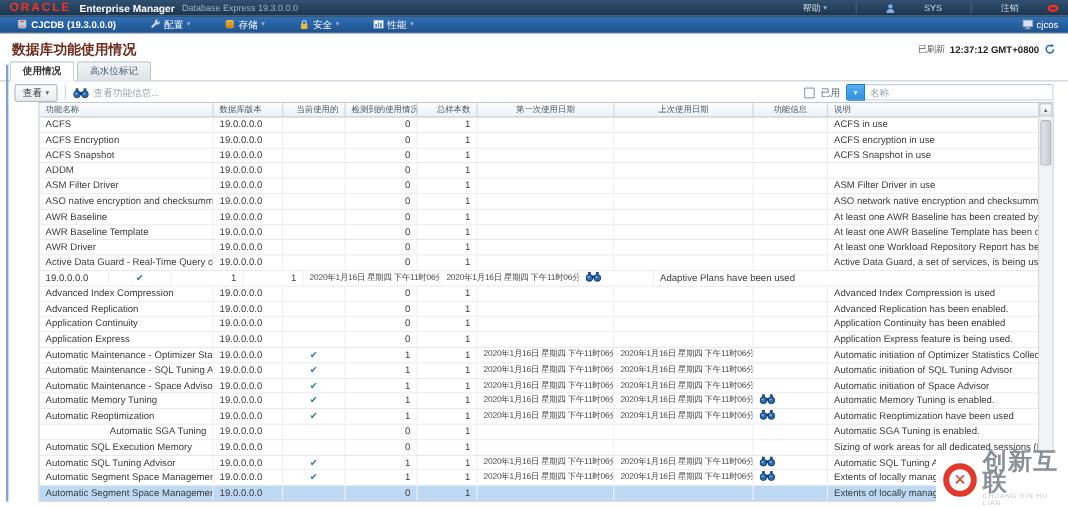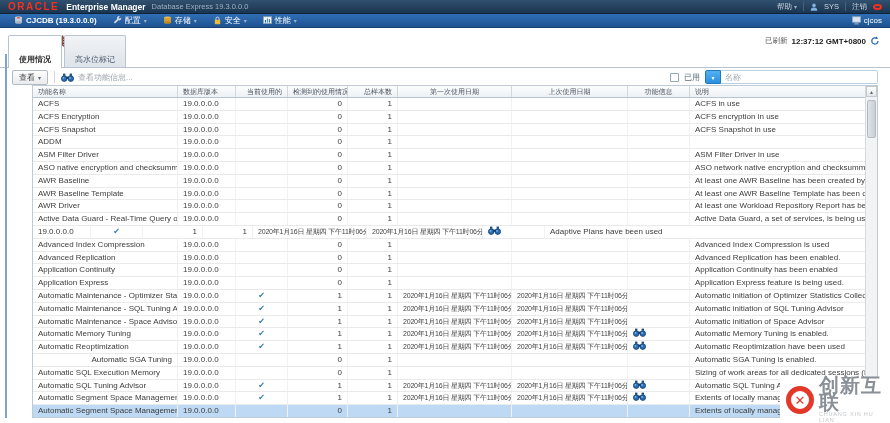--- a/index.html
+++ b/index.html
@@ -6,41 +6,41 @@
   html,body { width:890px; height:423px; overflow:hidden; background:#fff;
     font-family:"Liberation Sans","DejaVu Sans",sans-serif; }
   .page { position:relative; width:890px; height:423px; background:#fff; }
 
   
   .topbar { height:14px; background:linear-gradient(#31506f,#1a3550); border-bottom:1px solid #0f2438;
     display:flex; align-items:center; padding:0 8px; color:#cfd8e2; font-size:7.5px; }
   .brand { color:#f5301c; font-weight:bold; font-size:10px; letter-spacing:1.5px; margin-right:7px; }
   .product { color:#fff; font-weight:bold; font-size:8.5px; margin-right:6px; }
   .edition { color:#9fb0c0; font-size:7.5px; }
-  .topbar-right { margin-left:auto; display:flex; align-items:center; gap:6px; }
+  .topbar-right { margin-left:auto; display:flex; align-items:center; gap:24px; }
   .tsep { width:1px; height:9px; background:#46607a; }
   .caret { font-size:6px; color:#9fb0c0; }
   .oring { width:9px; height:6px; border:2px solid #f5301c; border-radius:50%; background:transparent; }
 
   
   .navbar { height:14px; background:linear-gradient(#2f6fb6,#1f528f); border-bottom:1px solid #173f70;
-    display:flex; align-items:center; padding:0 8px; color:#fff; font-size:8px; gap:4px; }
+    display:flex; align-items:center; padding:0 8px; color:#fff; font-size:8px; gap:16px; }
   .nav-item { display:flex; align-items:center; gap:3px; padding:0 6px; cursor:default; }
   .nav-db { font-weight:bold; }
   .navbar-right { margin-left:auto; display:flex; align-items:center; gap:3px; }
 
   
   .titlebar { height:26px; display:flex; align-items:center; padding:0 10px; background:#fff; }
   .page-title { color:#6e2b1e; font-size:11.5px; font-weight:bold; }
   .refresh { margin-left:auto; display:flex; align-items:center; gap:4px; font-size:7.5px; color:#555; }
   .refresh b { color:#222; font-size:8px; }
 
   
   .tabs { height:14px; display:flex; align-items:flex-end; padding-left:8px; border-bottom:1px solid #b9c4d0; background:#fff; }
-  .tab { font-size:8px; padding:18px 10px 2px; margin-right:2px; border:1px solid #b9c4d0; border-bottom:none;
+  .tab { font-size:8px; padding:2px 10px 2px; margin-right:2px; border:1px solid #b9c4d0; border-bottom:none;
     border-radius:2px 2px 0 0; background:linear-gradient(#f2f4f6,#dde3ea); color:#4a5a6a; }
   .tab.active { background:#fff; color:#333; font-weight:bold; position:relative; }
   .tab.active:after { content:""; position:absolute; left:0; right:0; bottom:-1px; height:1px; background:#fff; }
 
   
   .accent-line { position:absolute; left:5px; top:54px; width:2px; height:364px; background:#7fa3cc; }
 
   
   .toolbar { height:18px; display:flex; align-items:center; padding:0 12px; gap:6px; background:#fff; }
   .btn { display:flex; align-items:center; gap:3px; font-size:8px; color:#333; padding:1px 6px;

